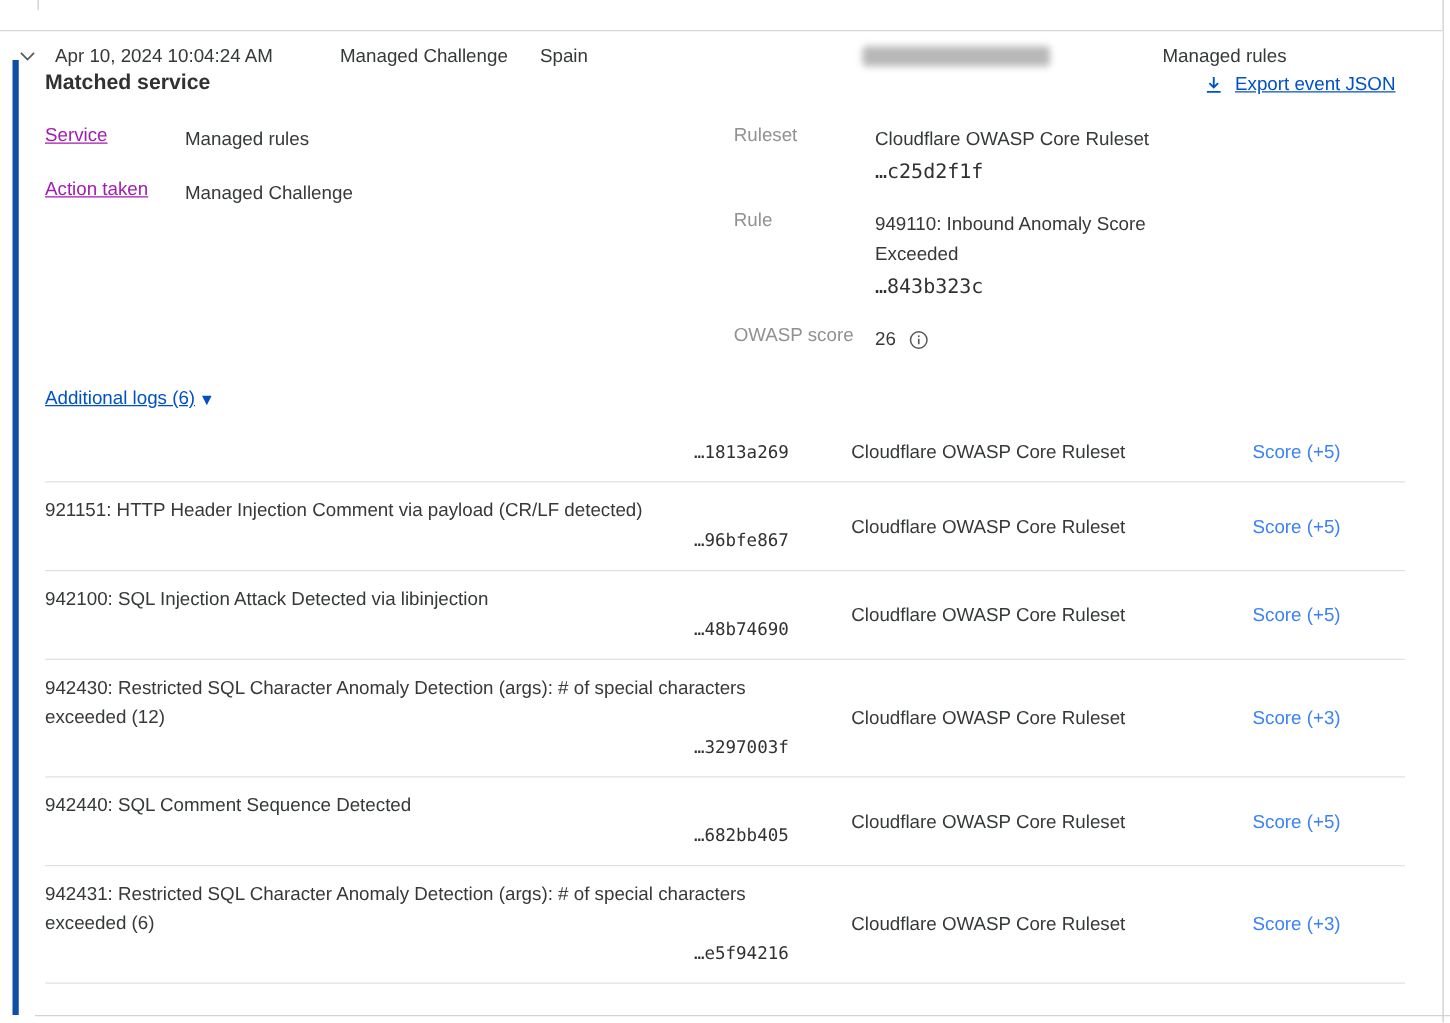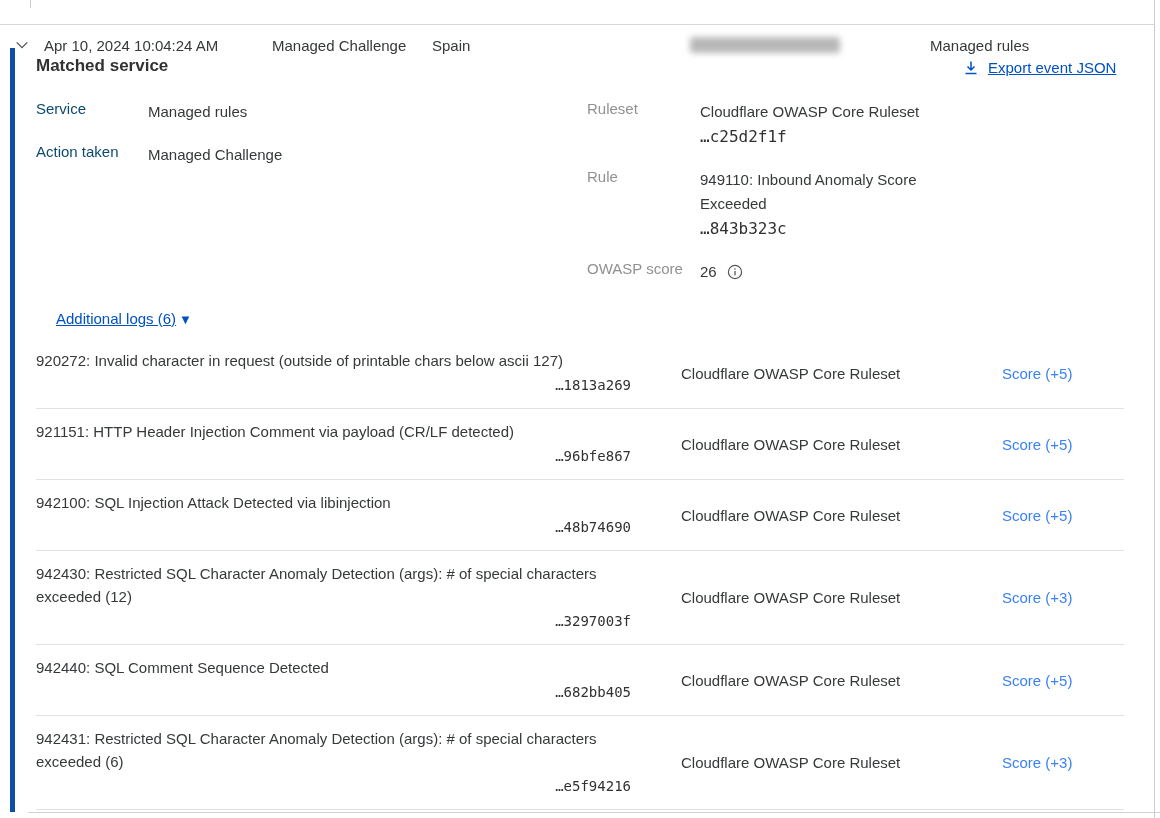--- a/index.html
+++ b/index.html
@@ -34,33 +34,33 @@
   .section-title { position:absolute; left:36px; top:56px; font-size:17px; font-weight:700; color:#313131; }
   .export-link {
     position:absolute; left:963px; top:59px; display:flex; align-items:center; gap:9px;
     color:#0051c3; cursor:pointer;
   }
   .export-link .label { text-decoration:underline; }
 
   .fields-left { position:absolute; left:36px; top:100px; }
   .fields-right { position:absolute; left:587px; top:100px; }
   .field-row { display:flex; margin-bottom:19px; }
-  .fields-left .field-label { width:112px; color:#0c4a6e; }
+  .fields-left .field-label { width:112px; color:#a21caf;text-decoration:underline; }
   .fields-right .field-label { width:113px; color:#919191; }
   .field-value { color:#36393a; width:250px; line-height:24px; }
   .fields-left .field-value { width:320px; }
   .hash { font-family:"DejaVu Sans Mono", monospace; font-size:16px; color:#313131; margin-top:1px; }
   .owasp-value { display:flex; align-items:center; gap:10px; }
   .info-icon { display:inline-flex; cursor:pointer; }
 
   .additional-logs {
     position:absolute; left:36px; top:310px; display:flex; align-items:center; gap:3px;
     color:#0051c3; cursor:pointer;
   }
-  .additional-logs .label { text-decoration:underline;margin-left:20px; }
+  .additional-logs .label { text-decoration:underline; }
   .caret { font-size:13px; line-height:1; position:relative; top:1px; }
 
   
   .logs { position:absolute; left:36px; top:347px; width:1088px; }
   .log-row {
     display:flex; align-items:center;
     border-bottom:1px solid #e1e1e1; padding:11px 0;
   }
   .log-row:first-child { padding-top:2px; }
   .log-desc-cell { width:595px; line-height:23px; }
@@ -149,21 +149,20 @@
 
   <div class="additional-logs">
     <span class="label">Additional logs (6)</span>
     <span class="caret">▼</span>
   </div>
 
   <div class="logs">
 
     <div class="log-row">
       <div class="log-desc-cell">
-        <div>920272: Invalid character in request (outside of printable chars below ascii 127)</div>
         <div class="log-hash">…1813a269</div>
       </div>
       <div class="log-ruleset">Cloudflare OWASP Core Ruleset</div>
       <div class="log-score">Score (+5)</div>
     </div>
 
     <div class="log-row">
       <div class="log-desc-cell">
         <div>921151: HTTP Header Injection Comment via payload (CR/LF detected)</div>
         <div class="log-hash">…96bfe867</div>

